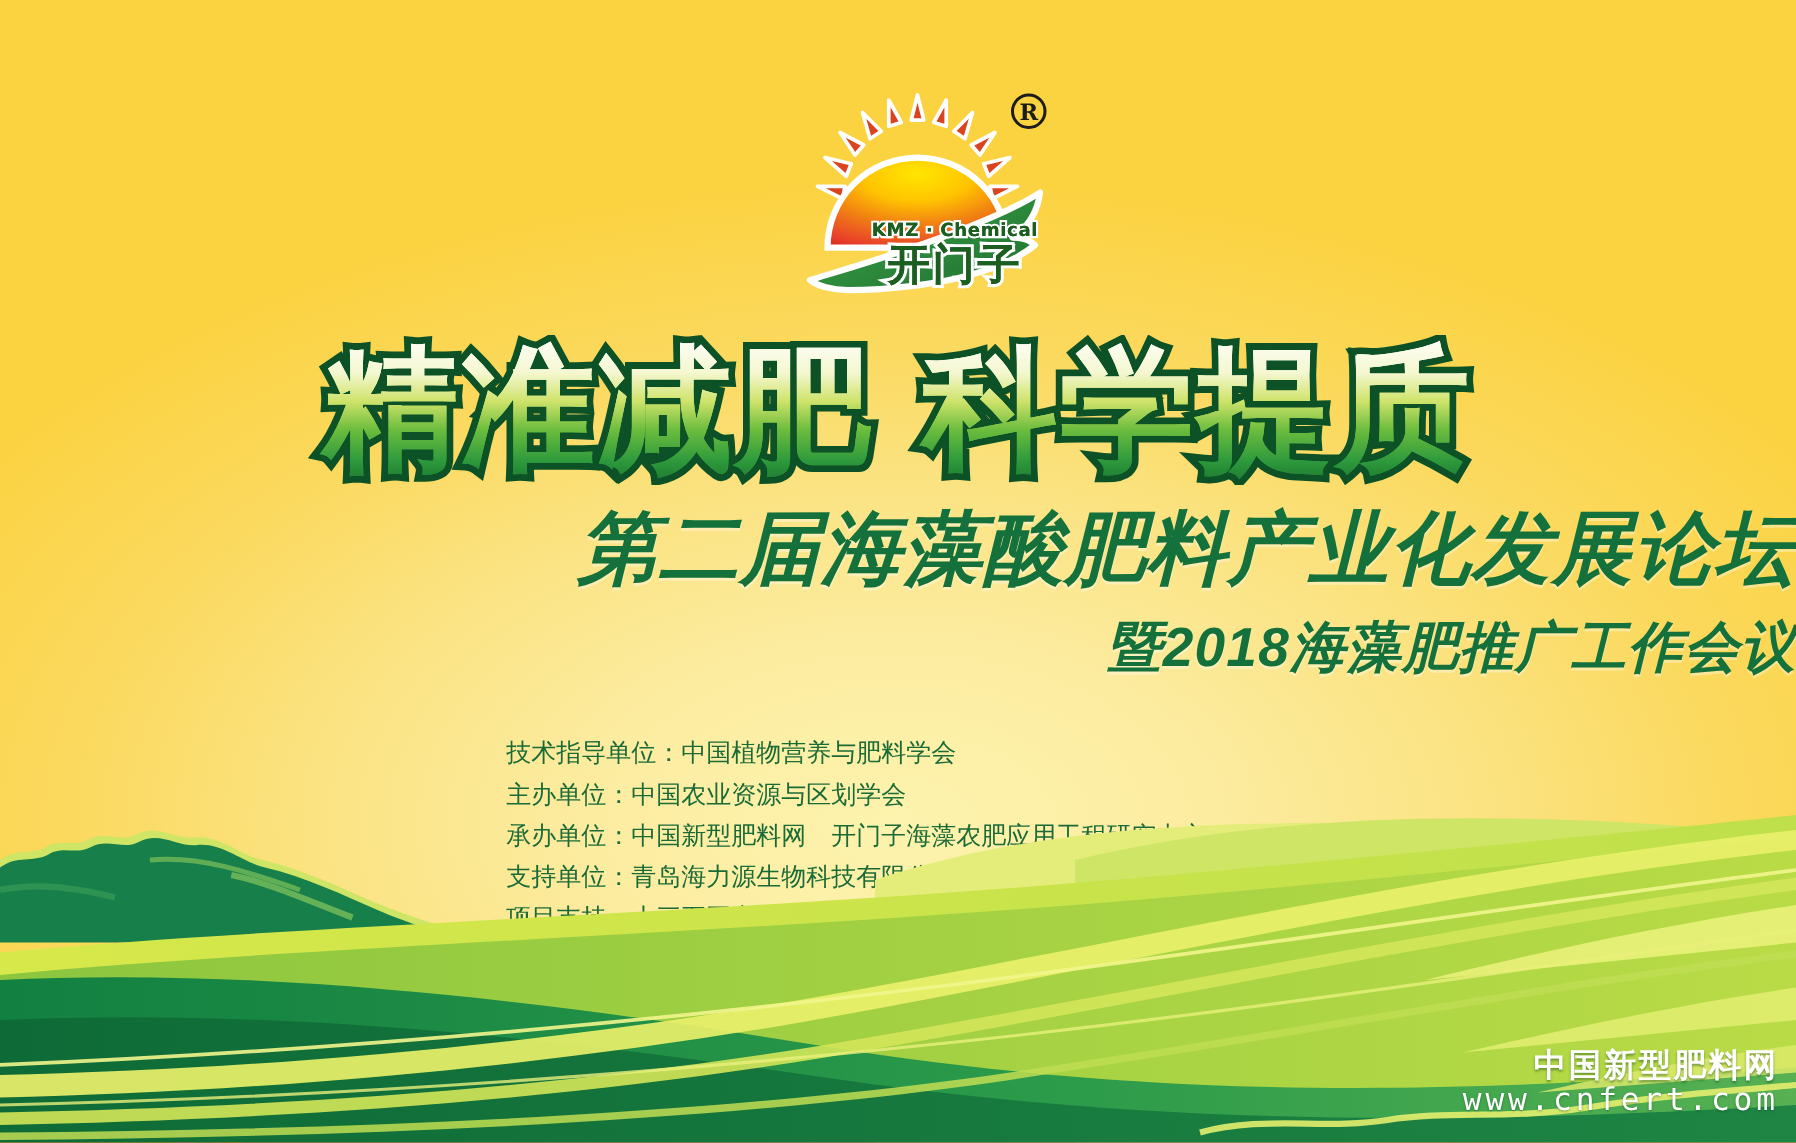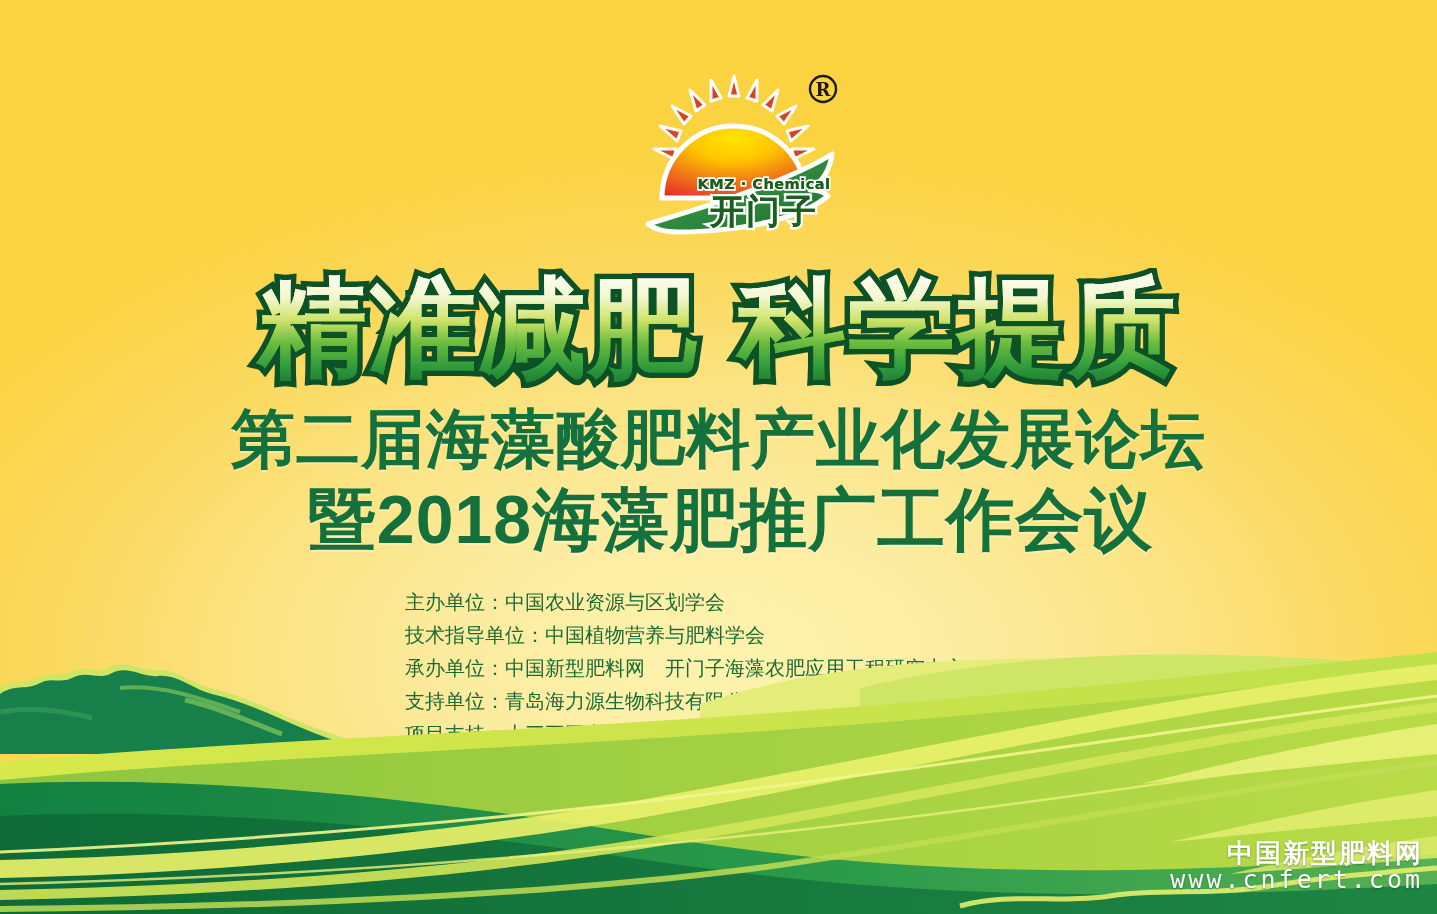--- a/index.html
+++ b/index.html
@@ -23,27 +23,28 @@
 
   
   .headline{
     position:absolute;left:0;right:14px;top:268px;height:120px;
     text-align:center;line-height:1;
   }
   .headline svg{display:block;margin:0 auto;}
 
   
   .sub{
-    position:absolute;left:0;right:0;text-align:center;
+    position:absolute;left:0;right:0;text-align:right;
     color:#14713c;font-weight:bold;letter-spacing:1px;
     white-space:nowrap;
+    font-style:italic;
   }
   .sub1{top:404px;font-size:64px;line-height:70px;
         text-shadow:0 2px 0 rgba(255,255,255,.35);}
-  .sub2{top:484px;font-size:68px;line-height:70px;
+  .sub2{top:484px;font-size:44px;line-height:70px;
         text-shadow:0 2px 0 rgba(255,255,255,.35);padding-left:24px;}
 
   
   .info{
     position:absolute;left:405px;top:586px;
     color:#1b6b37;font-size:20px;line-height:33px;
     font-family:"DejaVu Sans","Liberation Sans",sans-serif;
     white-space:nowrap;
   }
   .info div{height:33px;}
@@ -136,22 +137,22 @@
       </defs>
       <text id="hl-outer" x="718" y="97" text-anchor="middle" font-size="108" font-weight="bold" letter-spacing="2" font-family="DejaVu Sans, sans-serif" fill="url(#hgrad)" stroke="#0C5226" stroke-width="11" paint-order="stroke">精准减肥  科学提质</text>
       <text id="hl-inner" x="718" y="97" text-anchor="middle" font-size="108" font-weight="bold" letter-spacing="2" font-family="DejaVu Sans, sans-serif" fill="url(#hgrad)">精准减肥  科学提质</text>
     </svg>
   </div>
 
   <div class="sub sub1">第二届海藻酸肥料产业化发展论坛</div>
   <div class="sub sub2">暨2018海藻肥推广工作会议</div>
 
   <div class="info">
+    <div>技术指导单位：中国植物营养与肥料学会</div>
     <div>主办单位：中国农业资源与区划学会</div>
-    <div>技术指导单位：中国植物营养与肥料学会</div>
     <div>承办单位：中国新型肥料网　开门子海藻农肥应用工程研究中心</div>
     <div>支持单位：青岛海力源生物科技有限公司</div>
     <div>项目支持：十三五国家重点研发计划“新型复混肥料及水溶肥料研制”</div>
   </div>
 
   <div class="landscape">
     <svg viewBox="0 0 1437 330" preserveAspectRatio="none" xmlns="http://www.w3.org/2000/svg">
       <defs>
         <linearGradient id="fieldA" x1="0" y1="0" x2="1" y2="0">
           <stop offset="0%" stop-color="#D7E84A"></stop>

